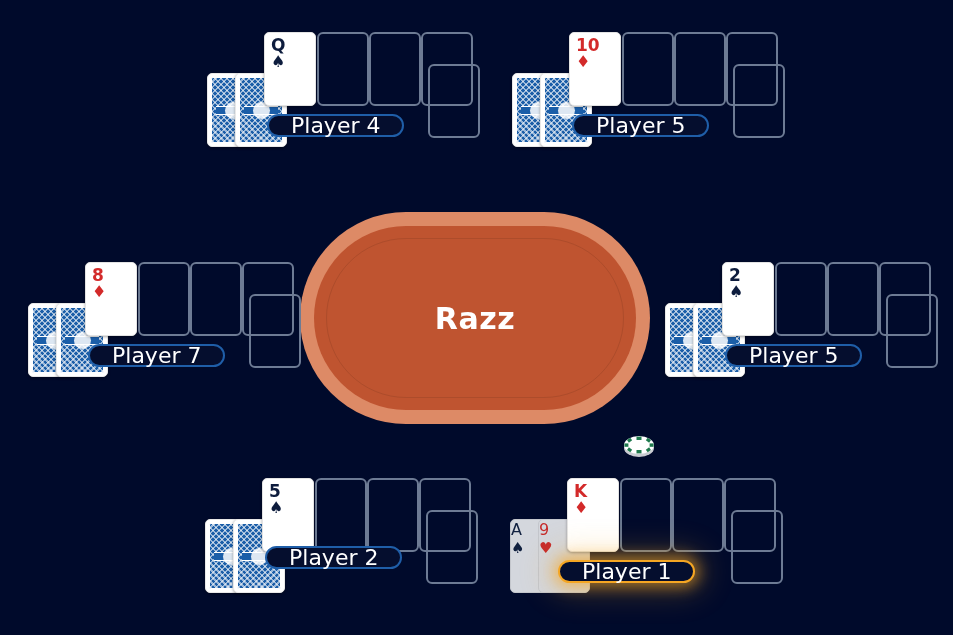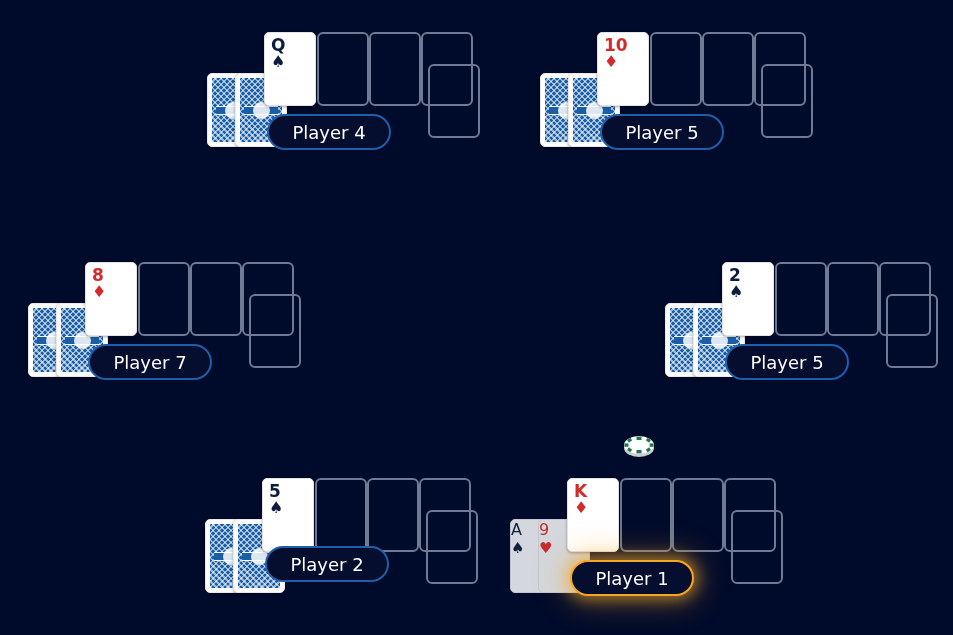--- a/index.html
+++ b/index.html
@@ -168,45 +168,51 @@
   
   .card.empty {
     background: transparent;
     border: 2px solid #6d7b94;
     border-radius: 6px;
   }
 
   
   .badge {
     position: absolute;
-    height: 36px;
+    height: 23px;
     min-width: 124px;
     padding: 0 22px;
     border-radius: 18px;
     background: #050e2e;
     border: 2px solid #1f5ea8;
     color: #ffffff;
-    font-size: 18px;
+    font-size: 22px;
     display: flex;
     align-items: center;
     justify-content: center;
     box-sizing: border-box;
     white-space: nowrap;
   }
   .badge.active {
     border-color: #f5a623;
     box-shadow: 0 0 14px 4px rgba(245,166,35,0.55),
                 0 0 30px 10px rgba(245,166,35,0.25);
   }
 </style>
 </head>
 <body>
 
 <div id="app">
 
+  <div class="table-felt">
+    <div class="table-felt-inner">
+      <div class="table-felt-line"></div>
+      <div class="table-name">Razz</div>
+    </div>
+  </div>
 
   <div class="dealer-chip">
     <svg width="34" height="24" viewBox="0 0 34 24">
       <ellipse cx="17" cy="14" rx="15" ry="9" fill="#c9ccd2"></ellipse>
       <ellipse cx="17" cy="11" rx="15" ry="9" fill="#ffffff"></ellipse>
       <rect x="14.5" y="2.6" width="5" height="3.4" fill="#1e7a4d"></rect>
       <rect x="14.5" y="16" width="5" height="3.4" fill="#1e7a4d"></rect>
       <rect x="2.4" y="9.4" width="4" height="3.4" fill="#1e7a4d"></rect>
       <rect x="27.6" y="9.4" width="4" height="3.4" fill="#1e7a4d"></rect>
       <rect x="5.6" y="4.6" width="4" height="3.2" fill="#1e7a4d" transform="rotate(-35 7.6 6.2)"></rect>
@@ -232,21 +238,21 @@
           </div>
           <div class="card face black " style="left: 57px; top: 0px; z-index: 6;">
             <div class="rank">Q</div>
             <div class="suit">♠</div>
           </div>
         </div>
         <div class="badge" style="left: 60px; top: 82px; z-index: 20;">
           <span>Player 4</span>
         </div>
       </div>
-      <div class="seat" style="left: 512px; top: 32px; margin-left: 28px;">
+      <div class="seat" style="left: 512px; top: 32px;">
         <div class="cardrow">
           <div class="card empty " style="left: 110px; top: 0px; z-index: 1;"></div>
           <div class="card empty " style="left: 162px; top: 0px; z-index: 1;"></div>
           <div class="card empty " style="left: 214px; top: 0px; z-index: 1;"></div>
           <div class="card empty " style="left: 221px; top: 32px; z-index: 2;"></div>
           <div class="card back " style="left: 0px; top: 41px; z-index: 3;">
             <div class="pattern"></div>
           </div>
           <div class="card back " style="left: 28px; top: 41px; z-index: 4;">
             <div class="pattern"></div>
@@ -335,19 +341,19 @@
           </div>
           <div class="card dim red " style="left: 28px; top: 41px; z-index: 4;">
             <div class="rank">9</div>
             <div class="suit">♥</div>
           </div>
           <div class="card face red " style="left: 57px; top: 0px; z-index: 6;">
             <div class="rank">K</div>
             <div class="suit">♦</div>
           </div>
         </div>
-        <div class="badge active" style="left: 60px; top: 82px; z-index: 20;">
+        <div class="badge active" style="left: 48px; top: 82px; z-index: 20;">
           <span>Player 1</span>
         </div>
       </div>
     </div>
 
 </div>
 
 </body></html>

